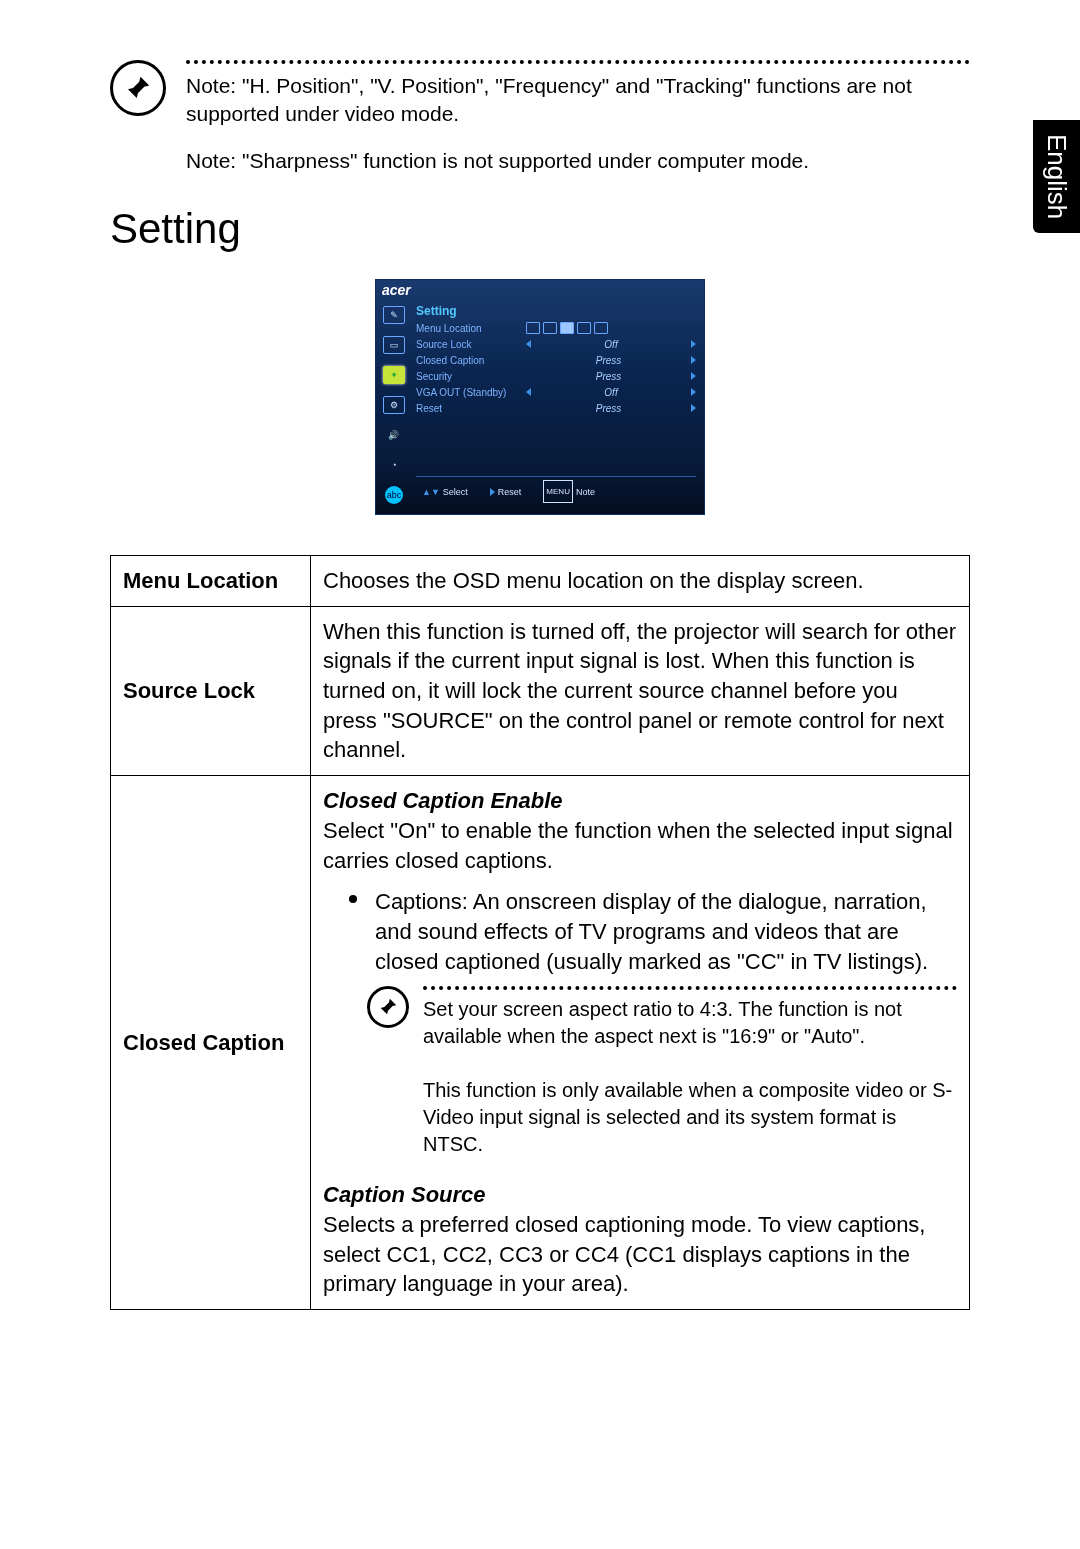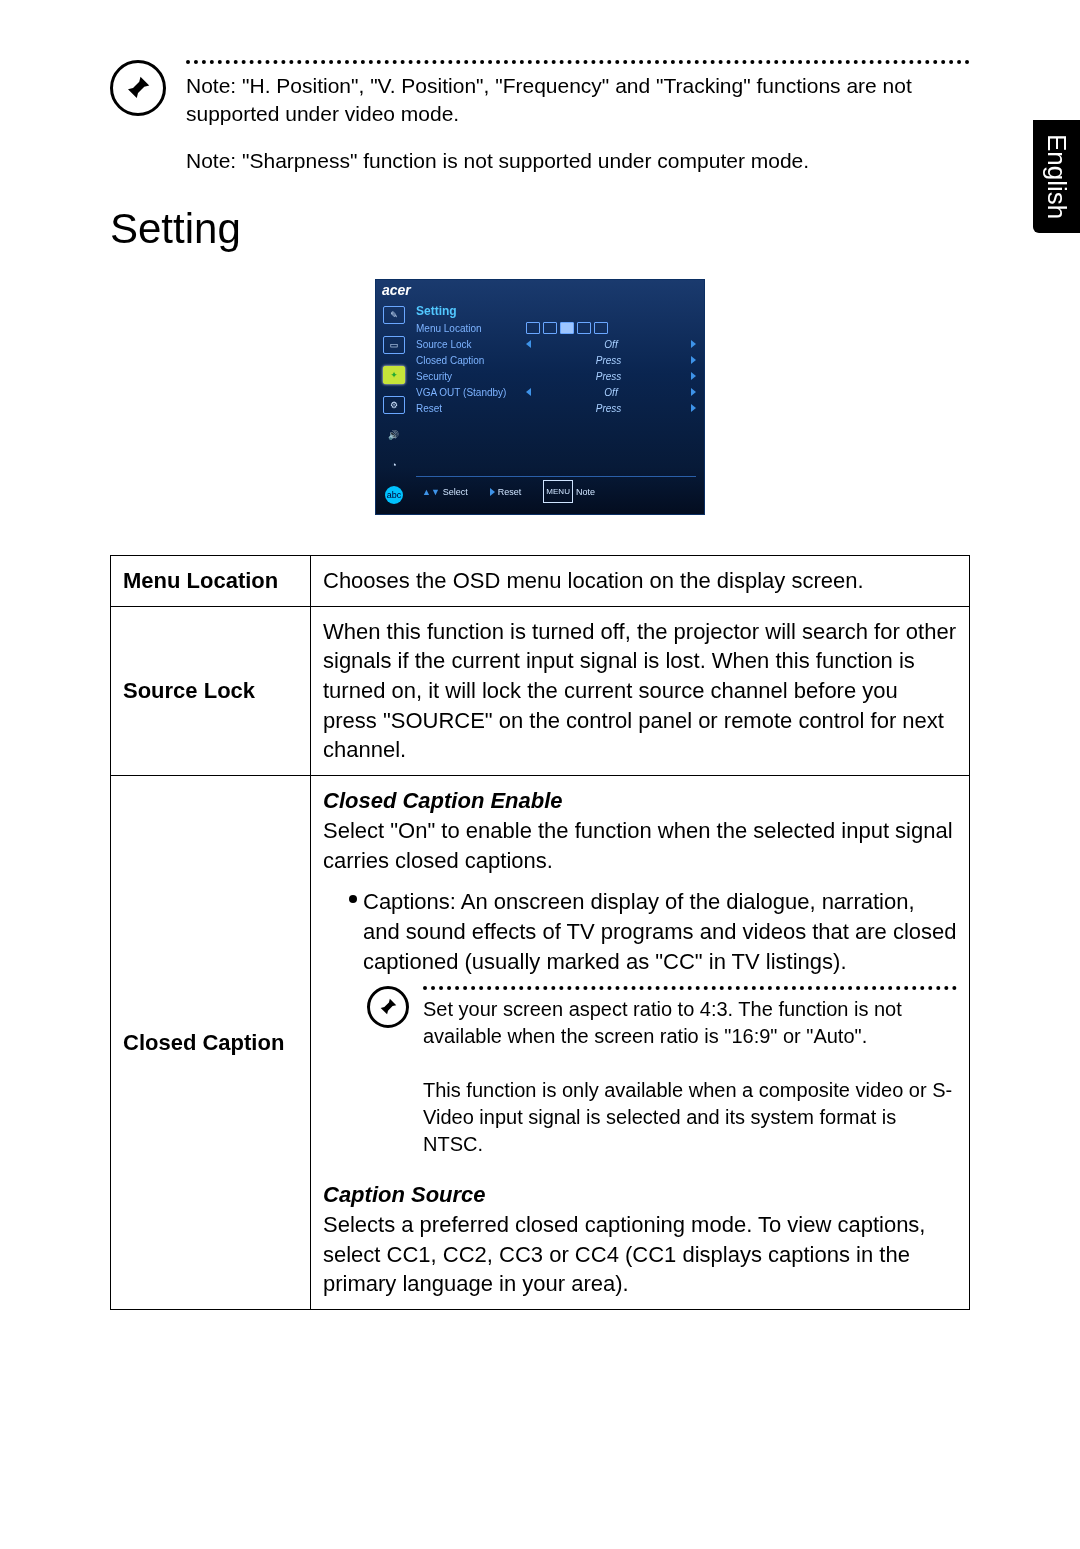--- a/index.html
+++ b/index.html
@@ -136,21 +136,21 @@
     vertical-align: middle;
     line-height: 1.35;
   }
   table.desc td.label {
     font-weight: 700;
     width: 200px;
   }
   .cc-cell { padding: 0 !important; }
   .cc-inner { padding: 10px 12px; }
   .cc-inner .bold { font-weight:700;font-style:italic; }
-  .cc-bullet { display:flex; gap:6px; padding: 2px 12px 10px 12px; }
+  .cc-bullet { display:flex; gap:18px; padding: 2px 12px 10px 12px; }
   .cc-bullet .dot { width:8px;height:8px;background:#000;border-radius:50%;margin-top:8px;flex:0 0 8px; margin-left:26px;}
   .cc-bullet .btxt { flex:1; }
   .cc-note { display:flex; gap:14px; padding: 0 12px 12px 56px; align-items:flex-start;}
   .cc-note .note-icon-sm {
     width:42px;height:42px;flex:0 0 42px;border:3px solid #000;border-radius:50%;
     display:flex;align-items:center;justify-content:center;font-weight:bold;font-size:22px;
   }
   .cc-note-content { flex:1; font-size:20px; }
   .cc-note-content .hr-dots-sm { border:none; border-top:4px dotted #000; margin-bottom:6px;}
 </style>
@@ -292,21 +292,21 @@
           <div class="btxt">Captions: An onscreen display of the dialogue, narration, and sound effects of TV programs and videos that are closed captioned (usually marked as "CC" in TV listings).</div>
         </div>
         <div class="cc-note">
           <div class="note-icon-sm">
             <svg viewBox="0 0 24 24" width="22" height="22">
                   <path d="M14 3l7 7-4 1-5 5-1 4-7-7 4-1 5-5 1-4z" fill="#000"></path>
                 </svg>
           </div>
           <div class="cc-note-content">
             <hr class="hr-dots-sm">
-            <div>Set your screen aspect ratio to 4:3. The function is not available when the screen ratio is "16:9" or "Auto".</div>
+            <div>Set your screen aspect ratio to 4:3. The function is not available when the aspect next is "16:9" or "Auto".</div>
             <br>
             <div>This function is only available when a composite video or S-Video input signal is selected and its system format is NTSC.</div>
           </div>
         </div>
         <div class="cc-inner">
           <span class="bold">Caption Source</span><br>
           <span>Selects a preferred closed captioning mode. To view captions, select CC1, CC2, CC3 or CC4 (CC1 displays captions in the primary language in your area).</span>
         </div>
       </td>
     </tr>

